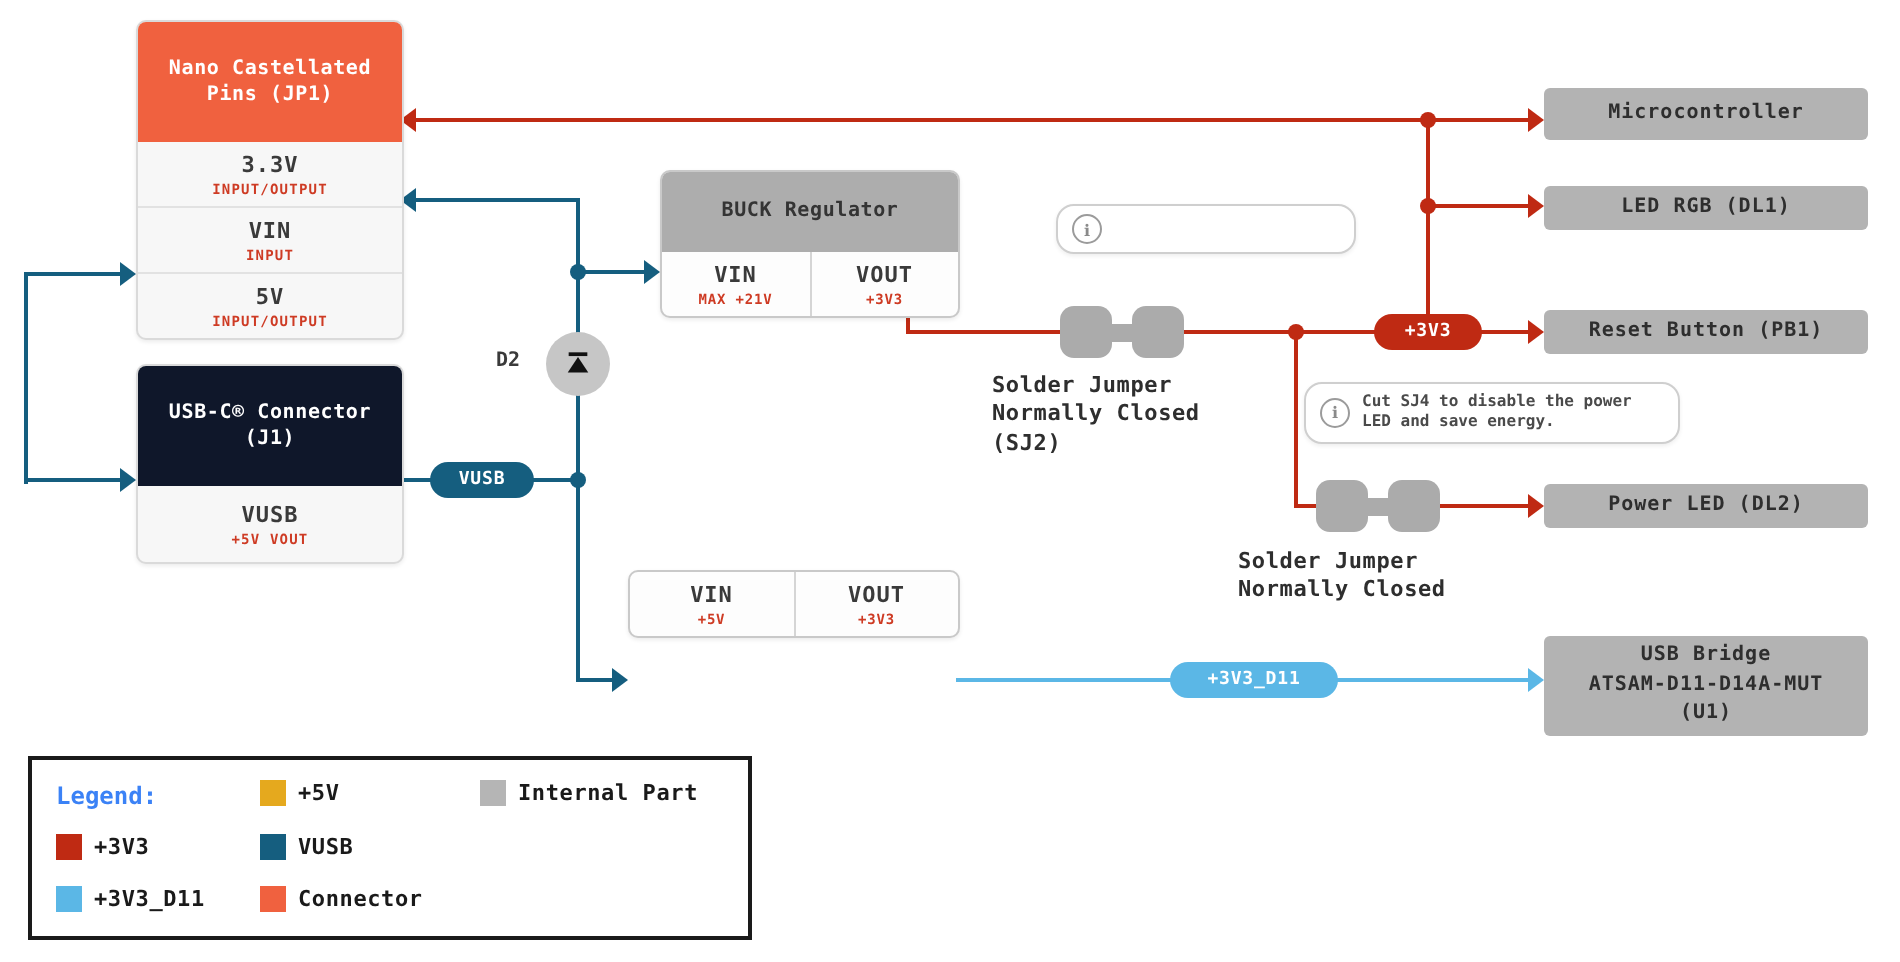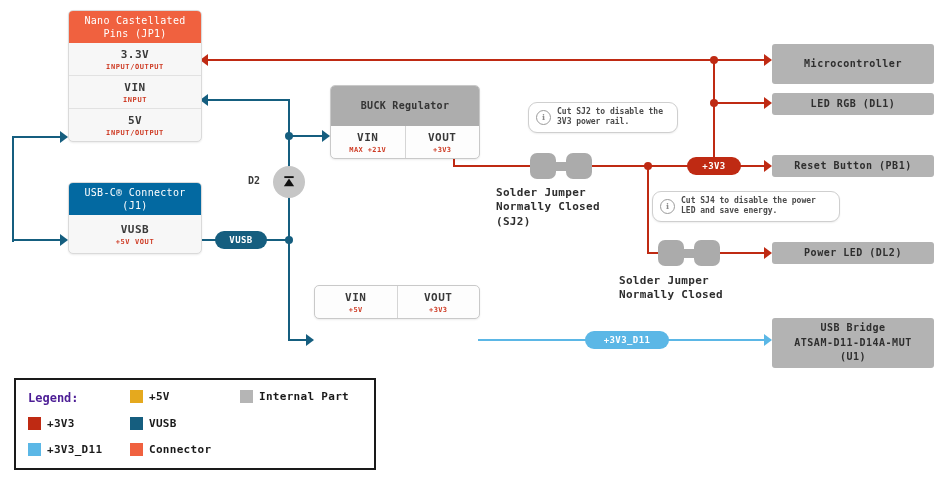--- a/index.html
+++ b/index.html
@@ -16,22 +16,22 @@
   .c-lblue{background:#5BB7E6;}
   .ar{position:absolute;width:0;height:0;border-top:6px solid transparent;border-bottom:6px solid transparent;border-left:8px solid;}
   .al{position:absolute;width:0;height:0;border-top:6px solid transparent;border-bottom:6px solid transparent;border-right:8px solid;}
   .ar.blue{border-left-color:#155E7F;} .al.blue{border-right-color:#155E7F;}
   .ar.red{border-left-color:#BF2A13;} .al.red{border-right-color:#BF2A13;}
   .ar.lblue{border-left-color:#5BB7E6;}
   .dot{position:absolute;width:8px;height:8px;border-radius:50%;}
   
   .combox{position:absolute;border:1px solid #DADADA;border-radius:5px;background:#F7F7F7;
           box-shadow:0 1px 2px rgba(0,0,0,.08);overflow:hidden;}
-  .combox .hdr{color:#fff;font-weight:normal;font-size:10px;line-height:1.3;text-align:center;
-          padding:3px 6px;letter-spacing:.3px;}
+  .combox .hdr{color:#fff;font-weight:bold;font-size:10px;line-height:1.3;text-align:center;
+          padding:17px 6px;letter-spacing:.3px;}
   .pinrow{border-top:1px solid #E2E2E2;text-align:center;padding:5px 0 4px 0;}
   .pinrow .nm{font-size:11px;font-weight:bold;color:#3A3A3A;letter-spacing:.5px;}
   .pinrow .sb{font-size:7px;font-weight:bold;color:#CE3B24;letter-spacing:.6px;margin-top:2px;}
   
   .regbox{position:absolute;border:1px solid #C9C9C9;border-radius:5px;background:#FDFDFD;
           box-shadow:0 1px 2px rgba(0,0,0,.08);overflow:hidden;}
   .regbox .ghdr{background:#ADADAD;color:#343434;font-weight:bold;font-size:10px;line-height:1.35;
           text-align:center;padding:13px 4px;letter-spacing:.3px;}
   .regcells{display:flex;}
   .regcell{flex:1;text-align:center;padding:5px 0 4px 0;}
@@ -58,21 +58,21 @@
   .jpad{width:26px;height:26px;background:#ABABAB;border-radius:7px;}
   .jbar{width:18px;height:9px;background:#ABABAB;margin:0 -4px;}
   .jlabel{position:absolute;text-align:left;font-size:11px;font-weight:bold;color:#2E2E2E;line-height:1.3;letter-spacing:.3px;}
   
   .diode{position:absolute;width:32px;height:32px;border-radius:50%;background:#C6C6C6;
          display:flex;align-items:center;justify-content:center;z-index:5;}
   .dlabel{position:absolute;font-size:10px;font-weight:bold;color:#3A3A3A;}
   
   .legend{position:absolute;left:14px;top:378px;width:358px;height:88px;background:#fff;
           border:2px solid #1A1A1A;z-index:7;}
-  .legend-title{position:absolute;font-size:12px;font-weight:bold;color:#4c1d95;}
+  .legend-title{position:absolute;font-size:12px;font-weight:bold;color:#3b82f6;}
   .legend-item{position:absolute;display:flex;align-items:center;gap:6px;}
   .swatch{width:13px;height:13px;flex:0 0 auto;}
   .legend-item .lbl{font-size:11px;font-weight:bold;color:#1A1A1A;letter-spacing:.3px;}
 </style>
 </head>
 <body>
 
 <div class="stage">
 
   <div>
@@ -128,21 +128,21 @@
       <div class="nm">VIN</div>
       <div class="sb">INPUT</div>
     </div>
     <div class="pinrow">
       <div class="nm">5V</div>
       <div class="sb">INPUT/OUTPUT</div>
     </div>
   </div>
 
   <div class="combox" style="left:68px;top:182px;width:132px;">
-    <div class="hdr" style="background-color: #0369a1;">USB-C® Connector (J1)</div>
+    <div class="hdr" style="background-color: #0f172a;">USB-C® Connector (J1)</div>
     <div class="pinrow" style="border-top:none;padding:8px 0 7px 0;">
       <div class="nm">VUSB</div>
       <div class="sb">+5V VOUT</div>
     </div>
   </div>
 
   <div class="regbox" style="left:330px;top:85px;width:148px;">
     <div class="ghdr">
       <div>BUCK Regulator</div>
     </div>
@@ -178,21 +178,20 @@
       <path d="M6 3 L10.4 9.6 L1.6 9.6 Z" fill="#111"></path>
     </svg>
   </div>
 
   <div class="pill" style="left: 215px; top: 231px; width: 52px; height: 18px; background-color: rgb(21, 94, 127);">VUSB</div>
   <div class="pill" style="left: 687px; top: 157px; width: 54px; height: 18px; background-color: rgb(191, 42, 19);">+3V3</div>
   <div class="pill" style="left: 585px; top: 331px; width: 84px; height: 18px; background-color: rgb(91, 183, 230);">+3V3_D11</div>
 
   <div class="note" style="left:528px;top:102px;width:134px;">
     <span class="info-icon"></span>
-    <span class="txt">Cut SJ2 to disable the 3V3 power rail.</span>
   </div>
   <div class="note" style="left:652px;top:191px;width:172px;">
     <span class="info-icon"></span>
     <span class="txt">Cut SJ4 to disable the power LED and save energy.</span>
   </div>
 
   <div class="jumper" style="left:530px;top:153px;">
     <div class="jpad"></div>
     <div class="jbar"></div>
     <div class="jpad"></div>
@@ -206,21 +205,21 @@
   <div class="jumper" style="left:658px;top:240px;">
     <div class="jpad"></div>
     <div class="jbar"></div>
     <div class="jpad"></div>
   </div>
   <div class="jlabel" style="left:619px;top:274px;width:140px;">
     <div>Solder Jumper</div>
     <div>Normally Closed</div>
   </div>
 
-  <div class="target" style="left:772px;top:44px;width:162px;height:40px;">
+  <div class="target" style="left:772px;top:44px;width:162px;height:26px;">
     <div>Microcontroller</div>
   </div>
   <div class="target" style="left:772px;top:93px;width:162px;height:22px;">
     <div>LED RGB (DL1)</div>
   </div>
   <div class="target" style="left:772px;top:155px;width:162px;height:22px;">
     <div>Reset Button (PB1)</div>
   </div>
   <div class="target" style="left:772px;top:242px;width:162px;height:22px;">
     <div>Power LED (DL2)</div>

